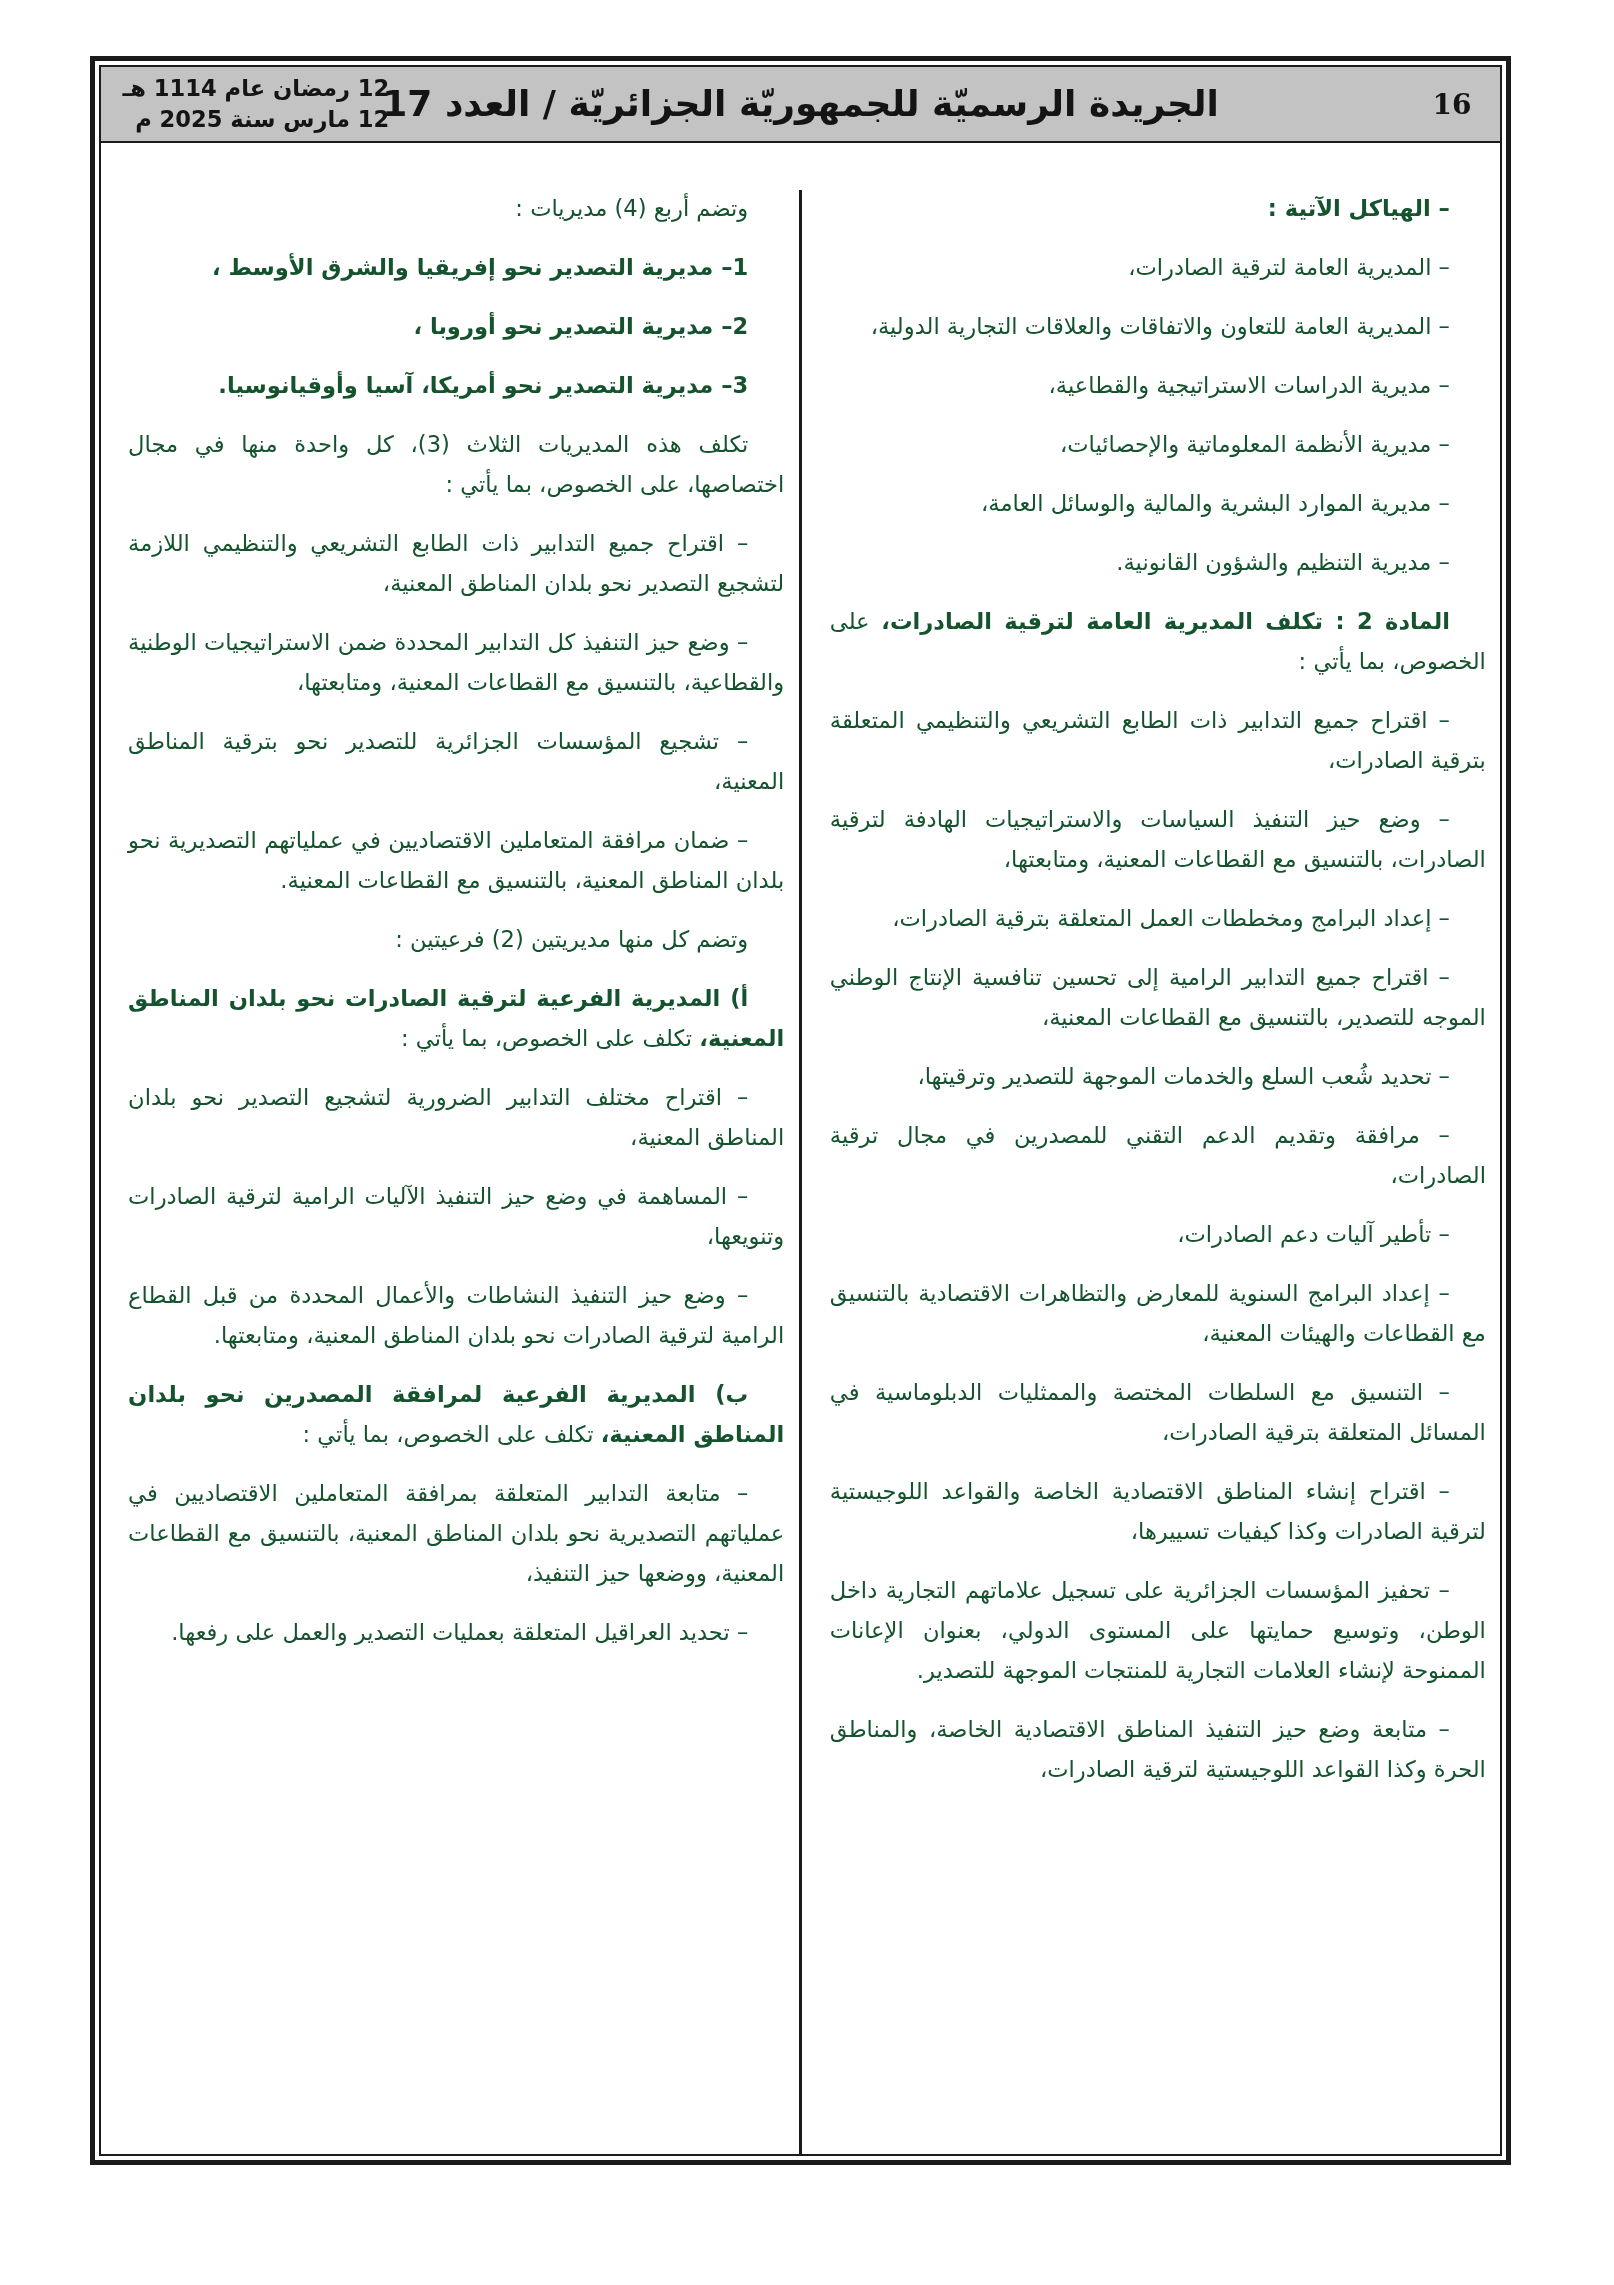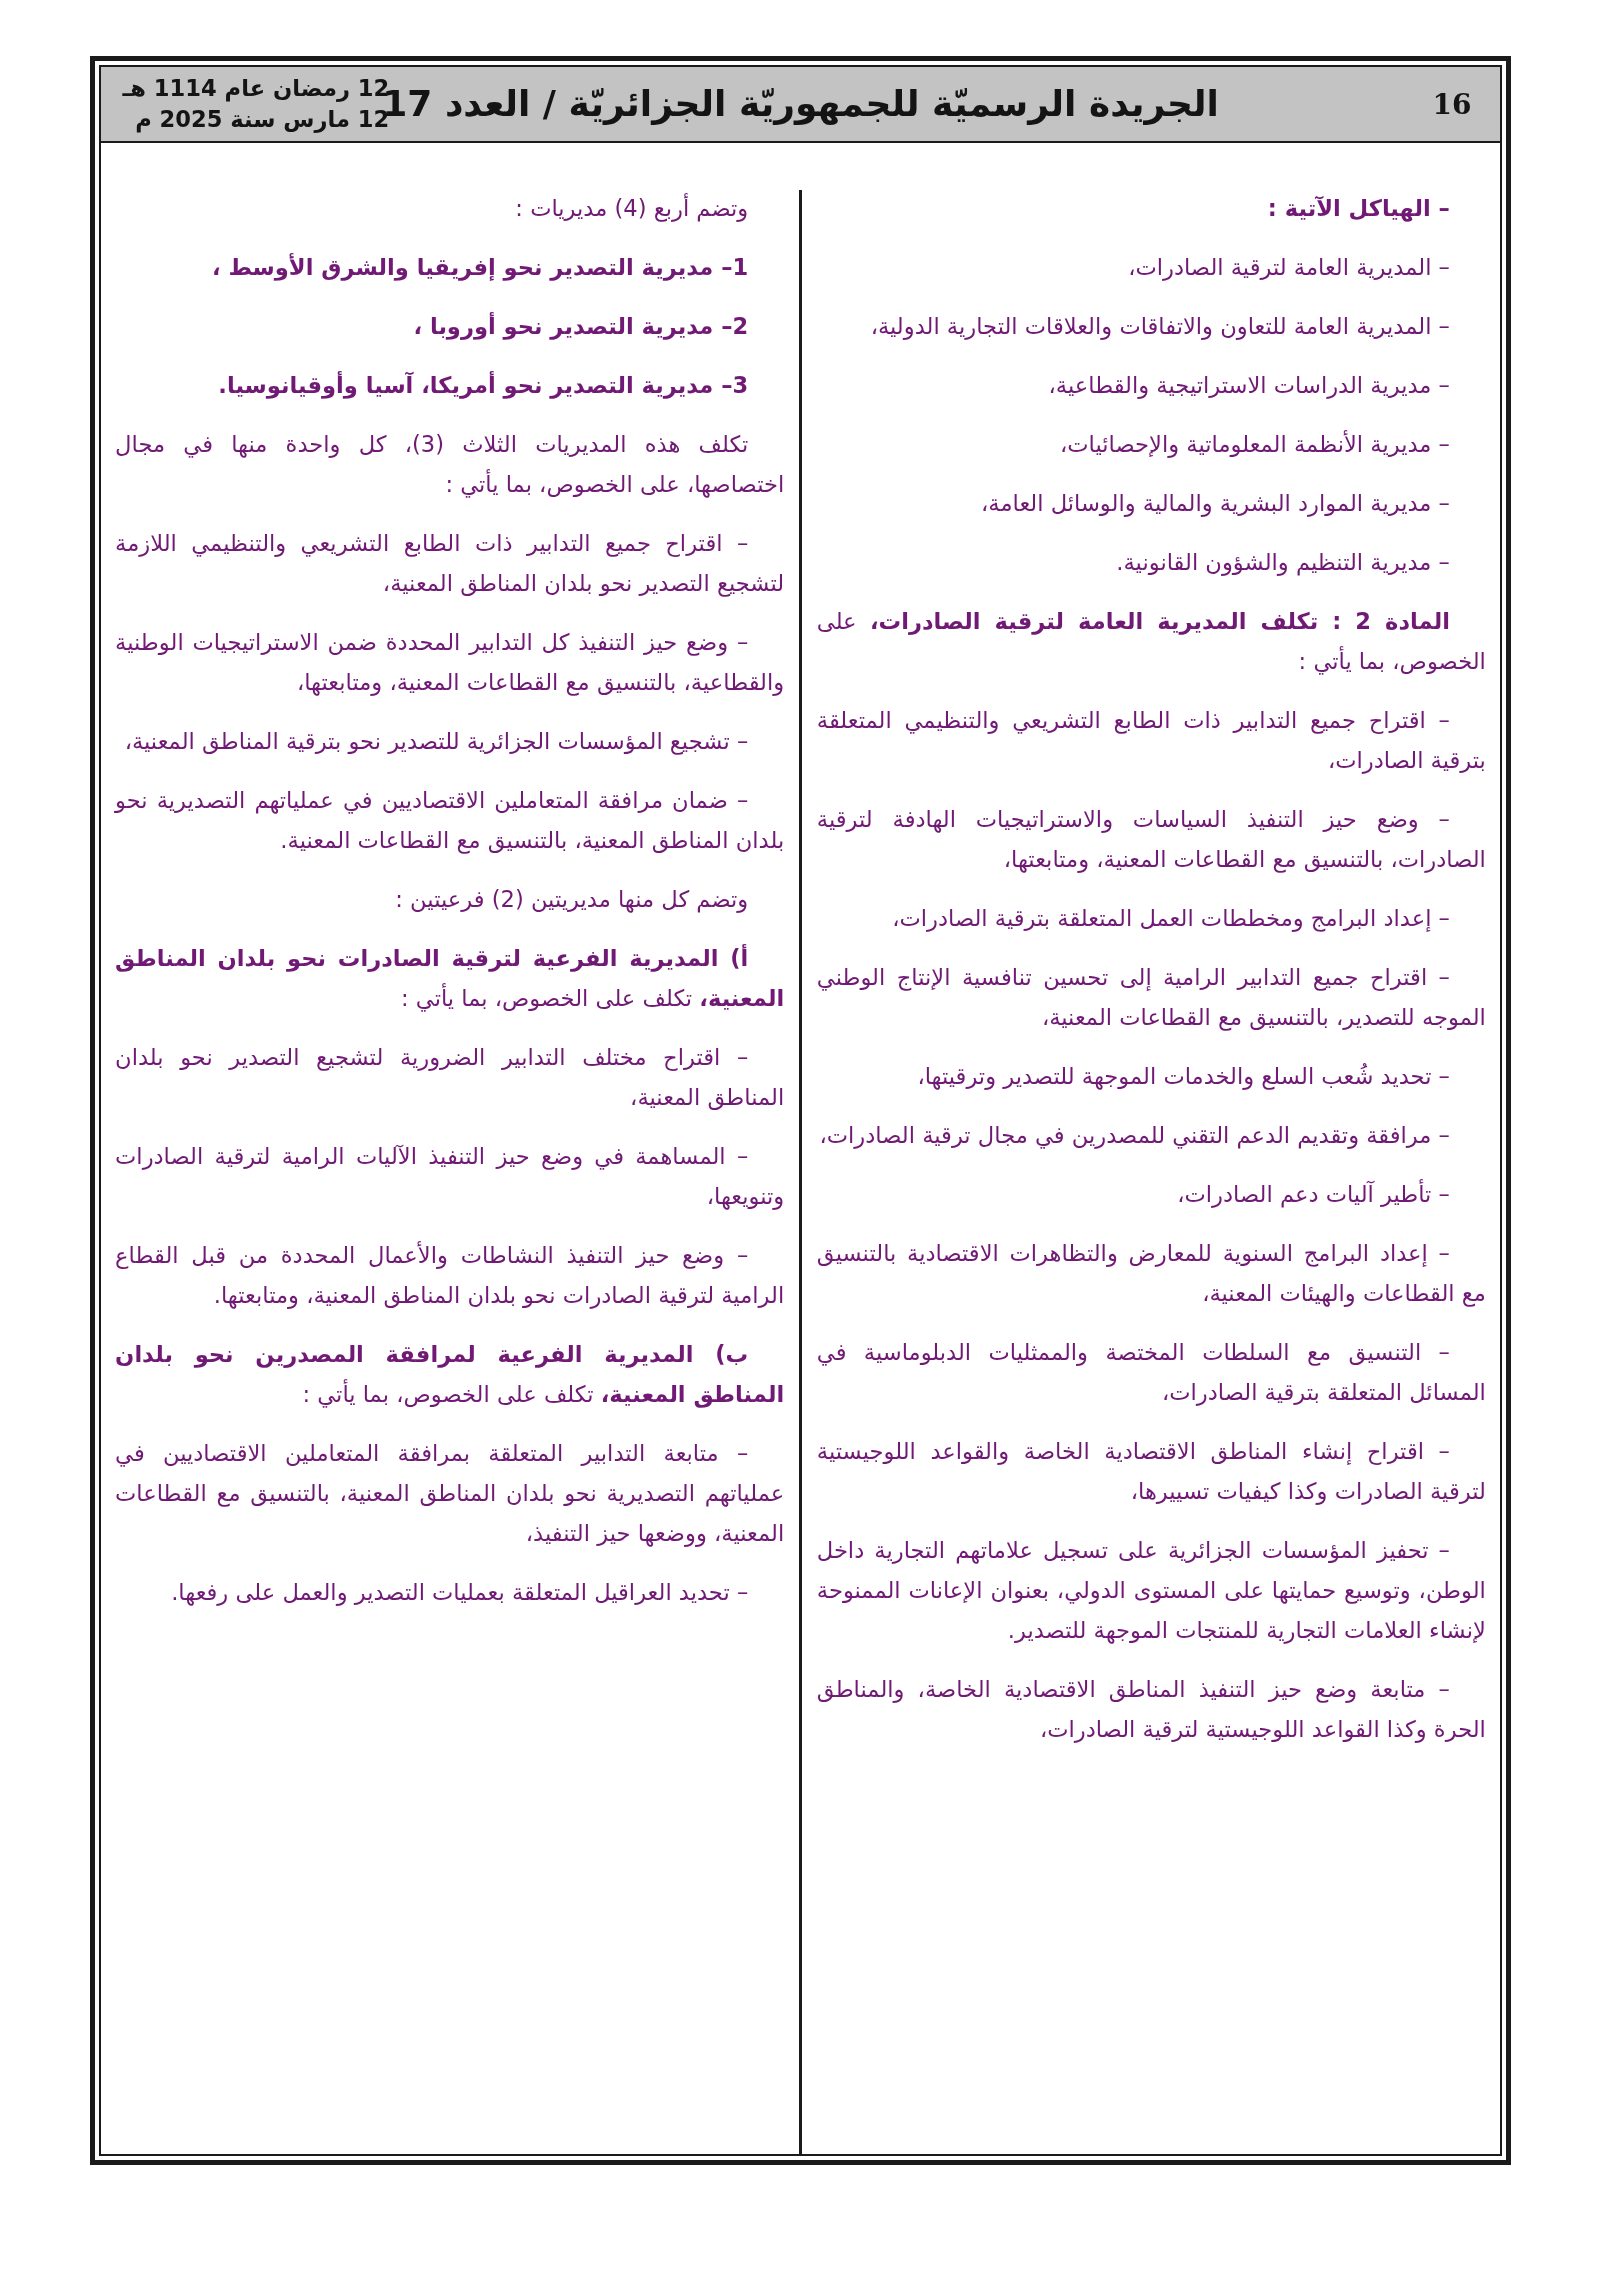--- a/index.html
+++ b/index.html
@@ -35,23 +35,23 @@
     flex:1;min-height:0;display:flex;direction:rtl;
   }
   .col{
     flex:1;min-width:0;overflow:hidden;box-sizing:border-box;
     padding:45px 14.5px 16.3px 14.5px;
   }
   .divider{
     flex:0 0 3.6px;background:#1b1b1b;margin-top:47px;
   }
   .para{
-    direction:rtl;margin:0 0 19px 0;
+    direction:rtl;margin:0 0 19px 13px;
     font-size:22.6px;line-height:40px;text-align:justify;text-indent:36px;
-    color:#701a75;
+    color:#14532d;
   }
   .para b{font-weight:700;}
 </style>
 </head>
 <body>
 
 <div class="page">
   <div class="frame-outer">
     <div class="frame-inner">
 

